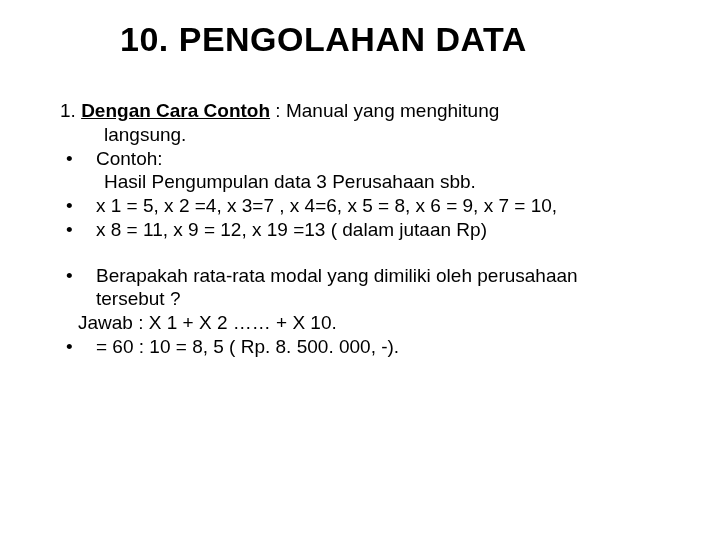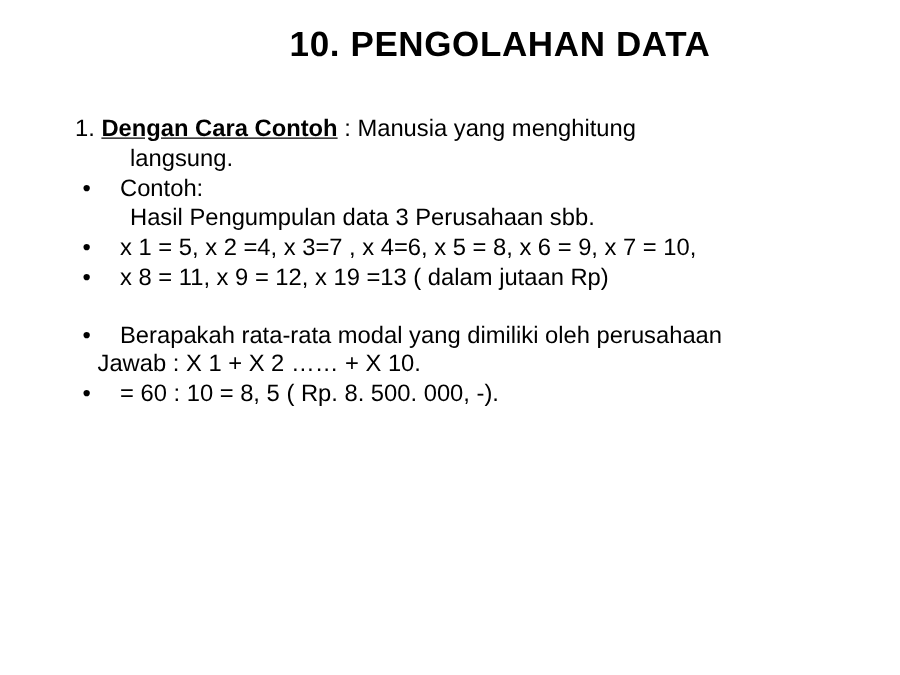--- a/index.html
+++ b/index.html
@@ -11,23 +11,22 @@
     font-family: Arial, Helvetica, sans-serif;
     color: #000;
   }
   .slide {
     box-sizing: border-box;
     width: 720px;
     height: 540px;
     padding: 10px 40px 0 40px;
   }
   .title {
-    font-size: 28px;
+    font-size: 34px;
     font-weight: bold;
-    text-align: center;
     margin: 10px 0 40px 80px;
     letter-spacing: 0.5px;
   }
   .block {
     font-size: 19px;
     line-height: 1.25;
     margin-left: 20px;
     margin-right: 10px;
   }
   .num-item {
@@ -67,21 +66,21 @@
 </head>
 <body>
 
 <div class="slide">
 
   <div class="title">10. PENGOLAHAN DATA</div>
 
   <div class="block">
 
     <div class="num-item">
-      <span>1. </span><span class="lead">Dengan Cara Contoh</span><span> : Manusia  yang menghitung</span>
+      <span>1. </span><span class="lead">Dengan Cara Contoh</span><span> : Manual  yang menghitung</span>
     </div>
     <div class="indent">langsung.</div>
 
     <div class="bullet-row">
       <div class="bullet">•</div>
       <div class="bullet-text">Contoh:</div>
     </div>
     <div class="indent">Hasil Pengumpulan data 3 Perusahaan sbb.</div>
 
     <div class="bullet-row">
@@ -93,20 +92,21 @@
       <div class="bullet">•</div>
       <div class="bullet-text">x 8 = 11, x 9 = 12, x 19 =13 ( dalam jutaan Rp)</div>
     </div>
 
     <div class="gap"></div>
 
     <div class="bullet-row">
       <div class="bullet">•</div>
       <div class="bullet-text">
         <span>Berapakah rata-rata modal yang dimiliki oleh perusahaan</span><br>
+        <span>tersebut ?</span>
       </div>
     </div>
     <div style="margin-left:18px">Jawab : X 1 + X 2 …… + X 10.</div>
 
 
     <div class="bullet-row">
       <div class="bullet">•</div>
       <div class="bullet-text">= 60 : 10 = 8, 5 ( Rp. 8. 500. 000, -).</div>
     </div>
 

